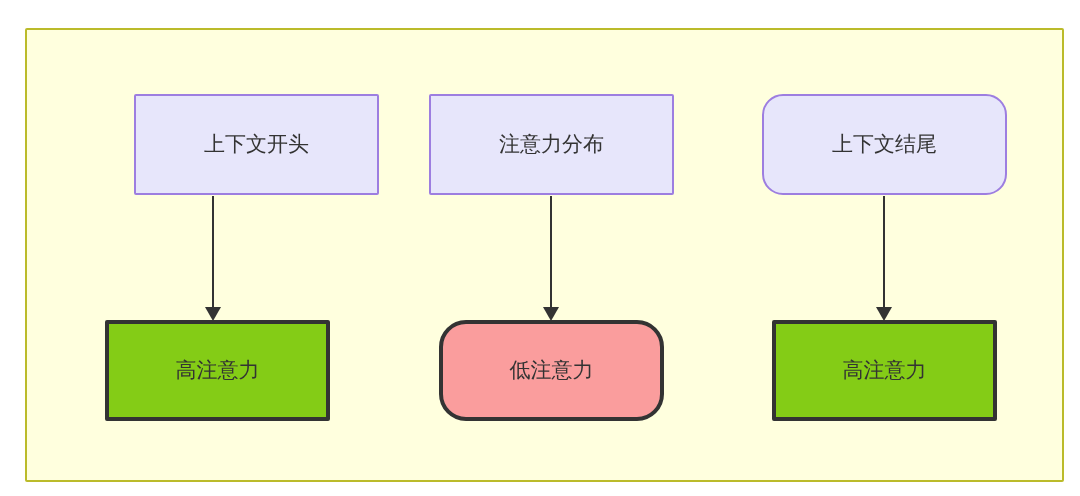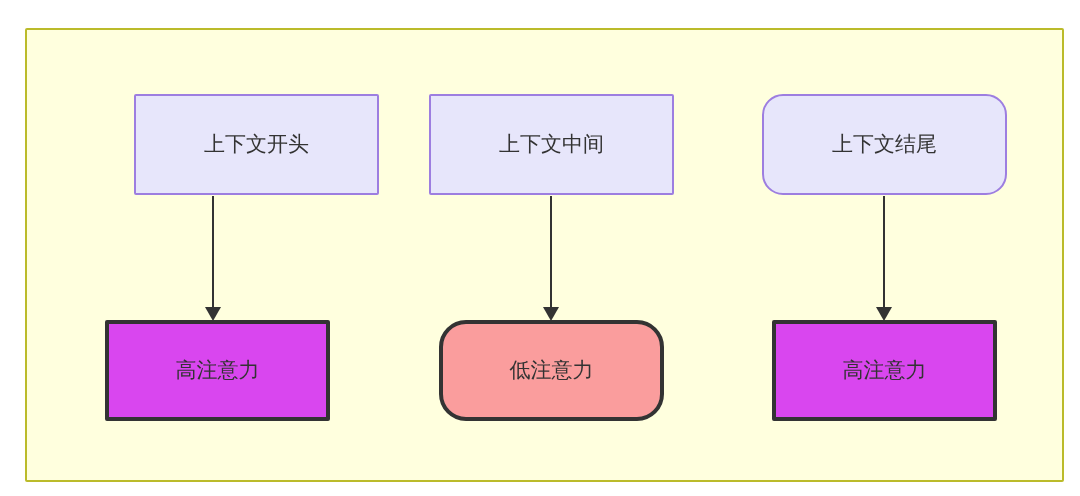--- a/index.html
+++ b/index.html
@@ -68,21 +68,21 @@
     background: #e7e6fb;
     border: 2px solid #9d7ee0;
     border-radius: 2px;
   }
 
   
   .node.attn {
     border: 4px solid #333333;
     border-radius: 2px;
   }
-  .node.attn.high { background: #d946ef; }
+  .node.attn.high { background: #84cc16; }
   .node.attn.low  { background: #fa9d9d; border-radius: 27px; }
 
   
   .edge-svg {
     position: absolute;
     left: 0;
     top: 0;
     width: 1039px;
     height: 454px;
     overflow: visible;
@@ -122,21 +122,21 @@
         <line class="edge-line" x1="857" y1="166" x2="857" y2="277"></line>
         <polygon class="edge-head" points="849,277 865,277 857,291"></polygon>
       </g>
     </svg>
 
     <div class="node ctx" style="left:63px; top:64px; width:245px; height:101px;margin-left:44px;">
       <span class="node-label">上下文开头</span>
     </div>
 
     <div class="node ctx" style="left:402px; top:64px; width:245px; height:101px;">
-      <span class="node-label">上下文中间</span>
+      <span class="node-label">注意力分布</span>
     </div>
 
     <div class="node ctx" style="left:735px; top:64px; width:245px; height:101px;border-radius:21px;">
       <span class="node-label">上下文结尾</span>
     </div>
 
     <div class="node attn high" style="left:78px; top:290px; width:225px; height:101px;">
       <span class="node-label">高注意力</span>
     </div>
 

